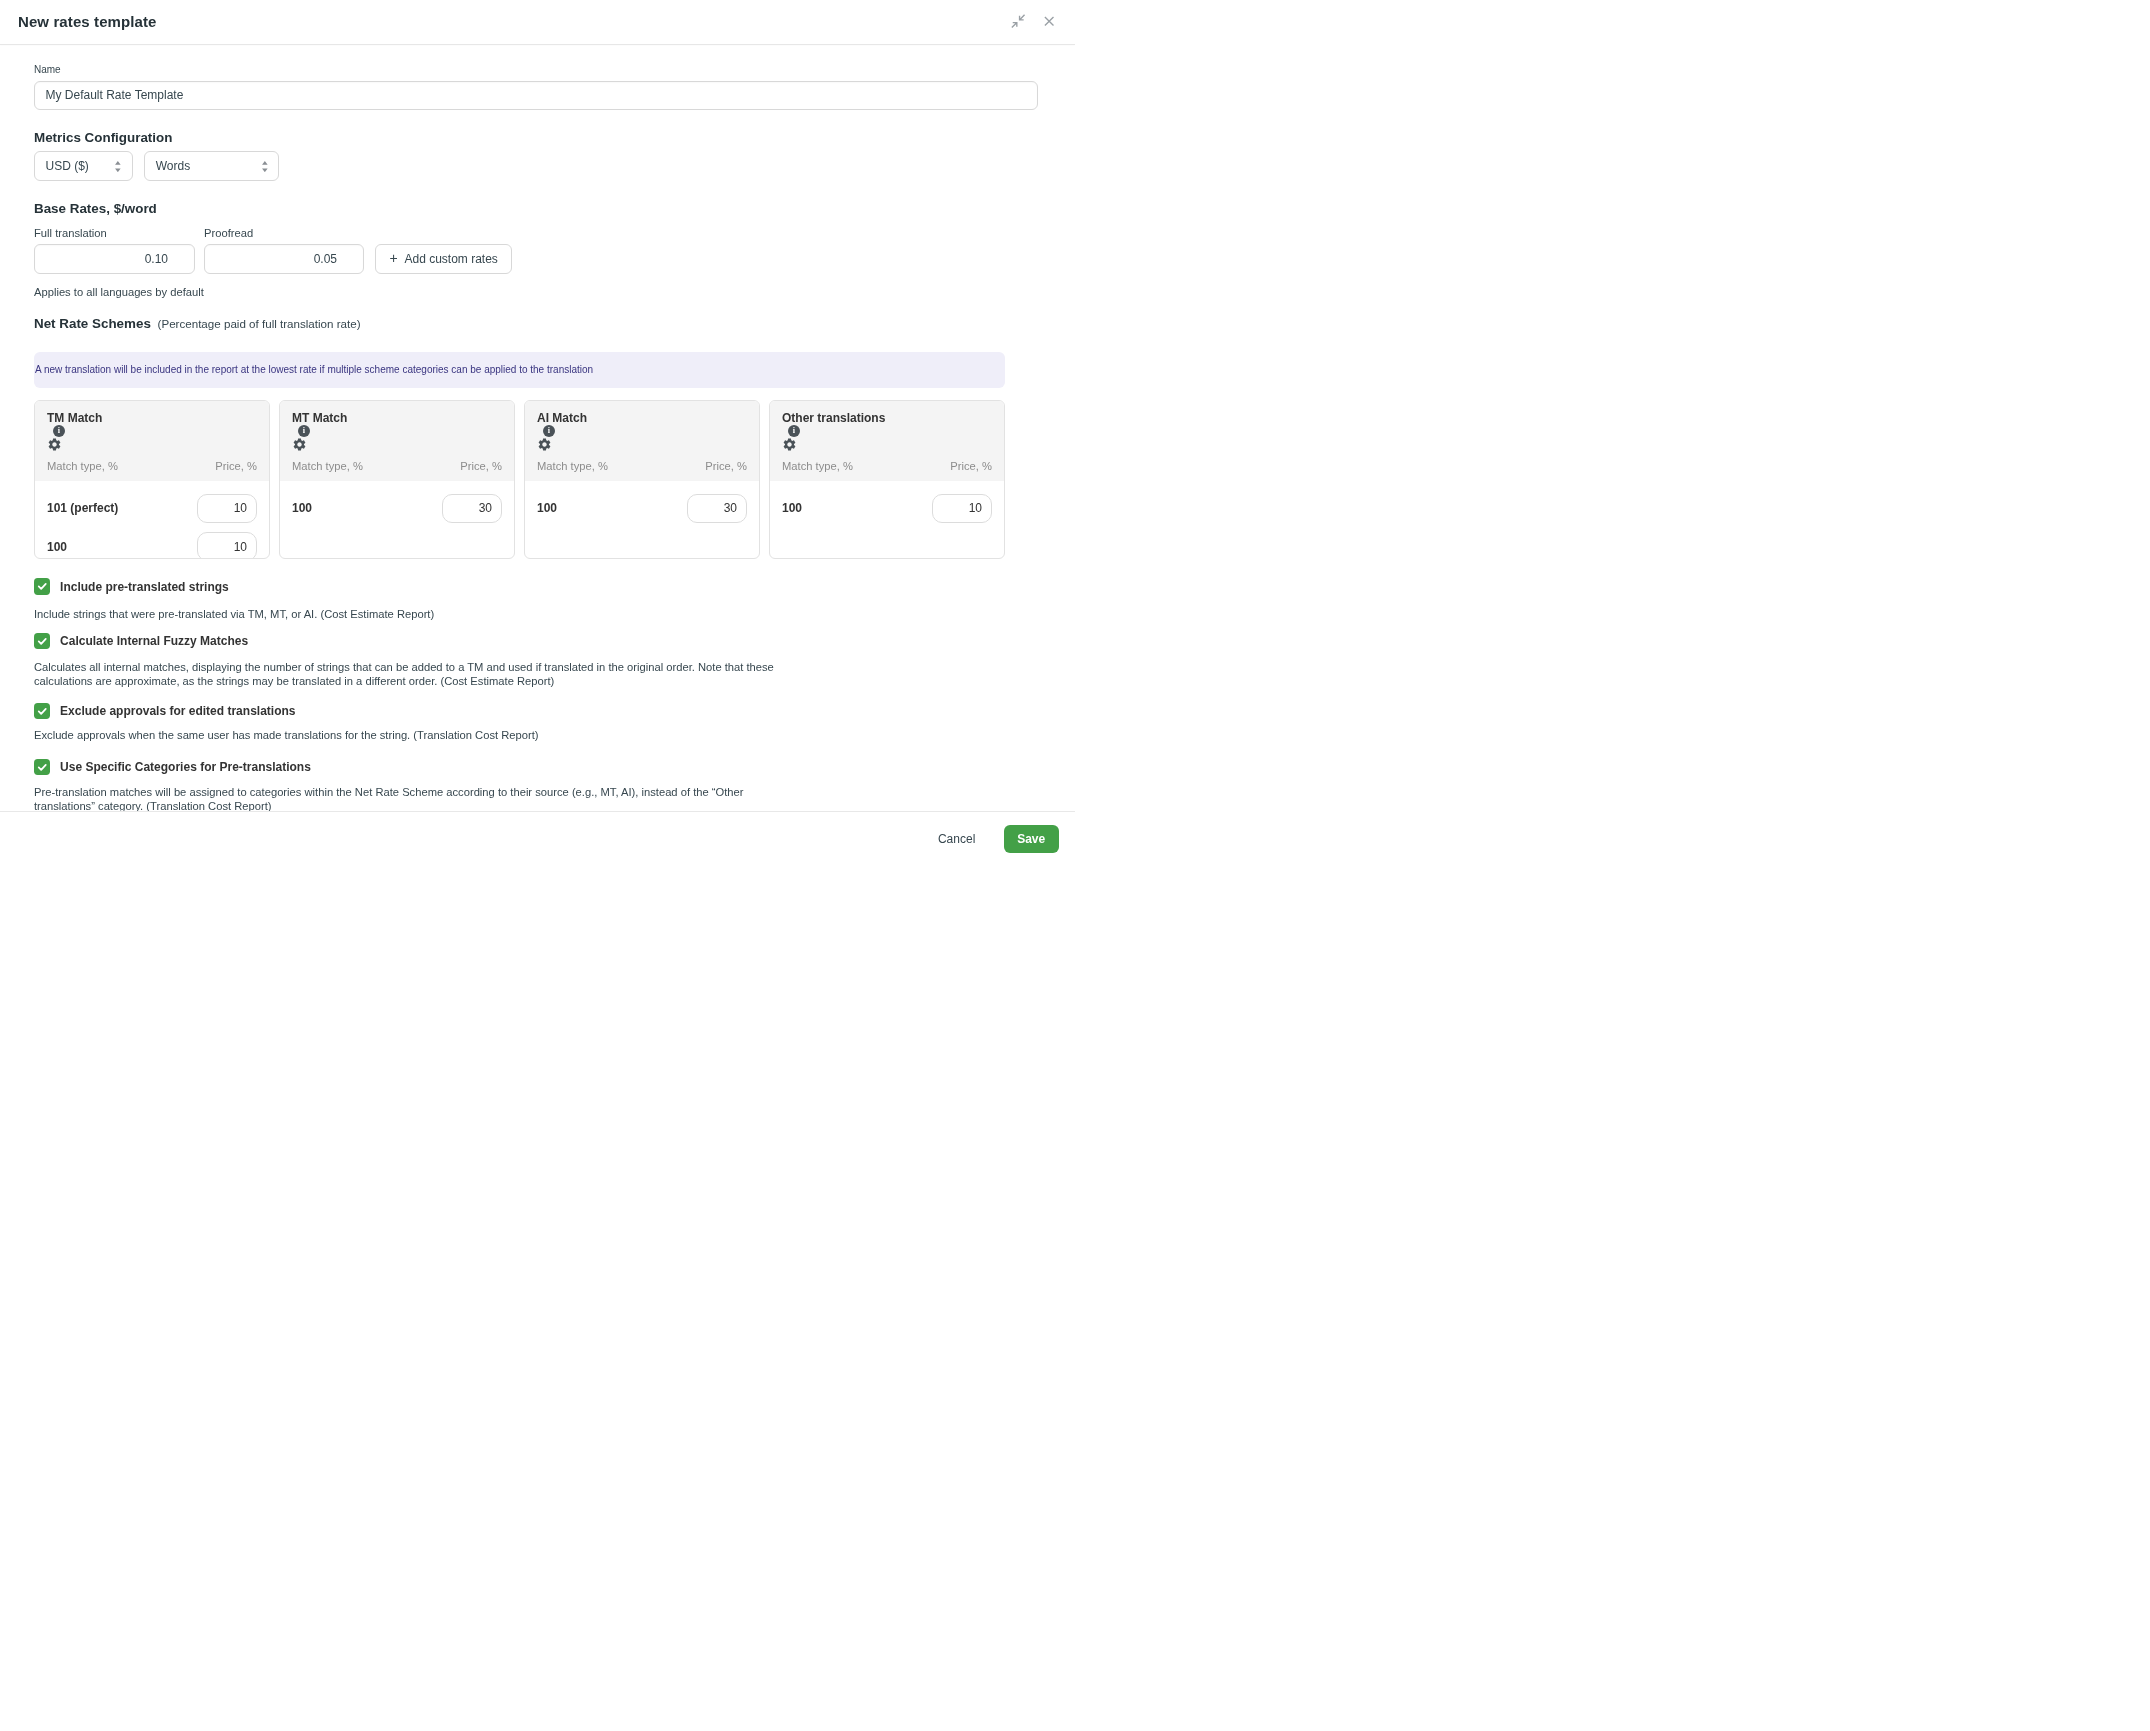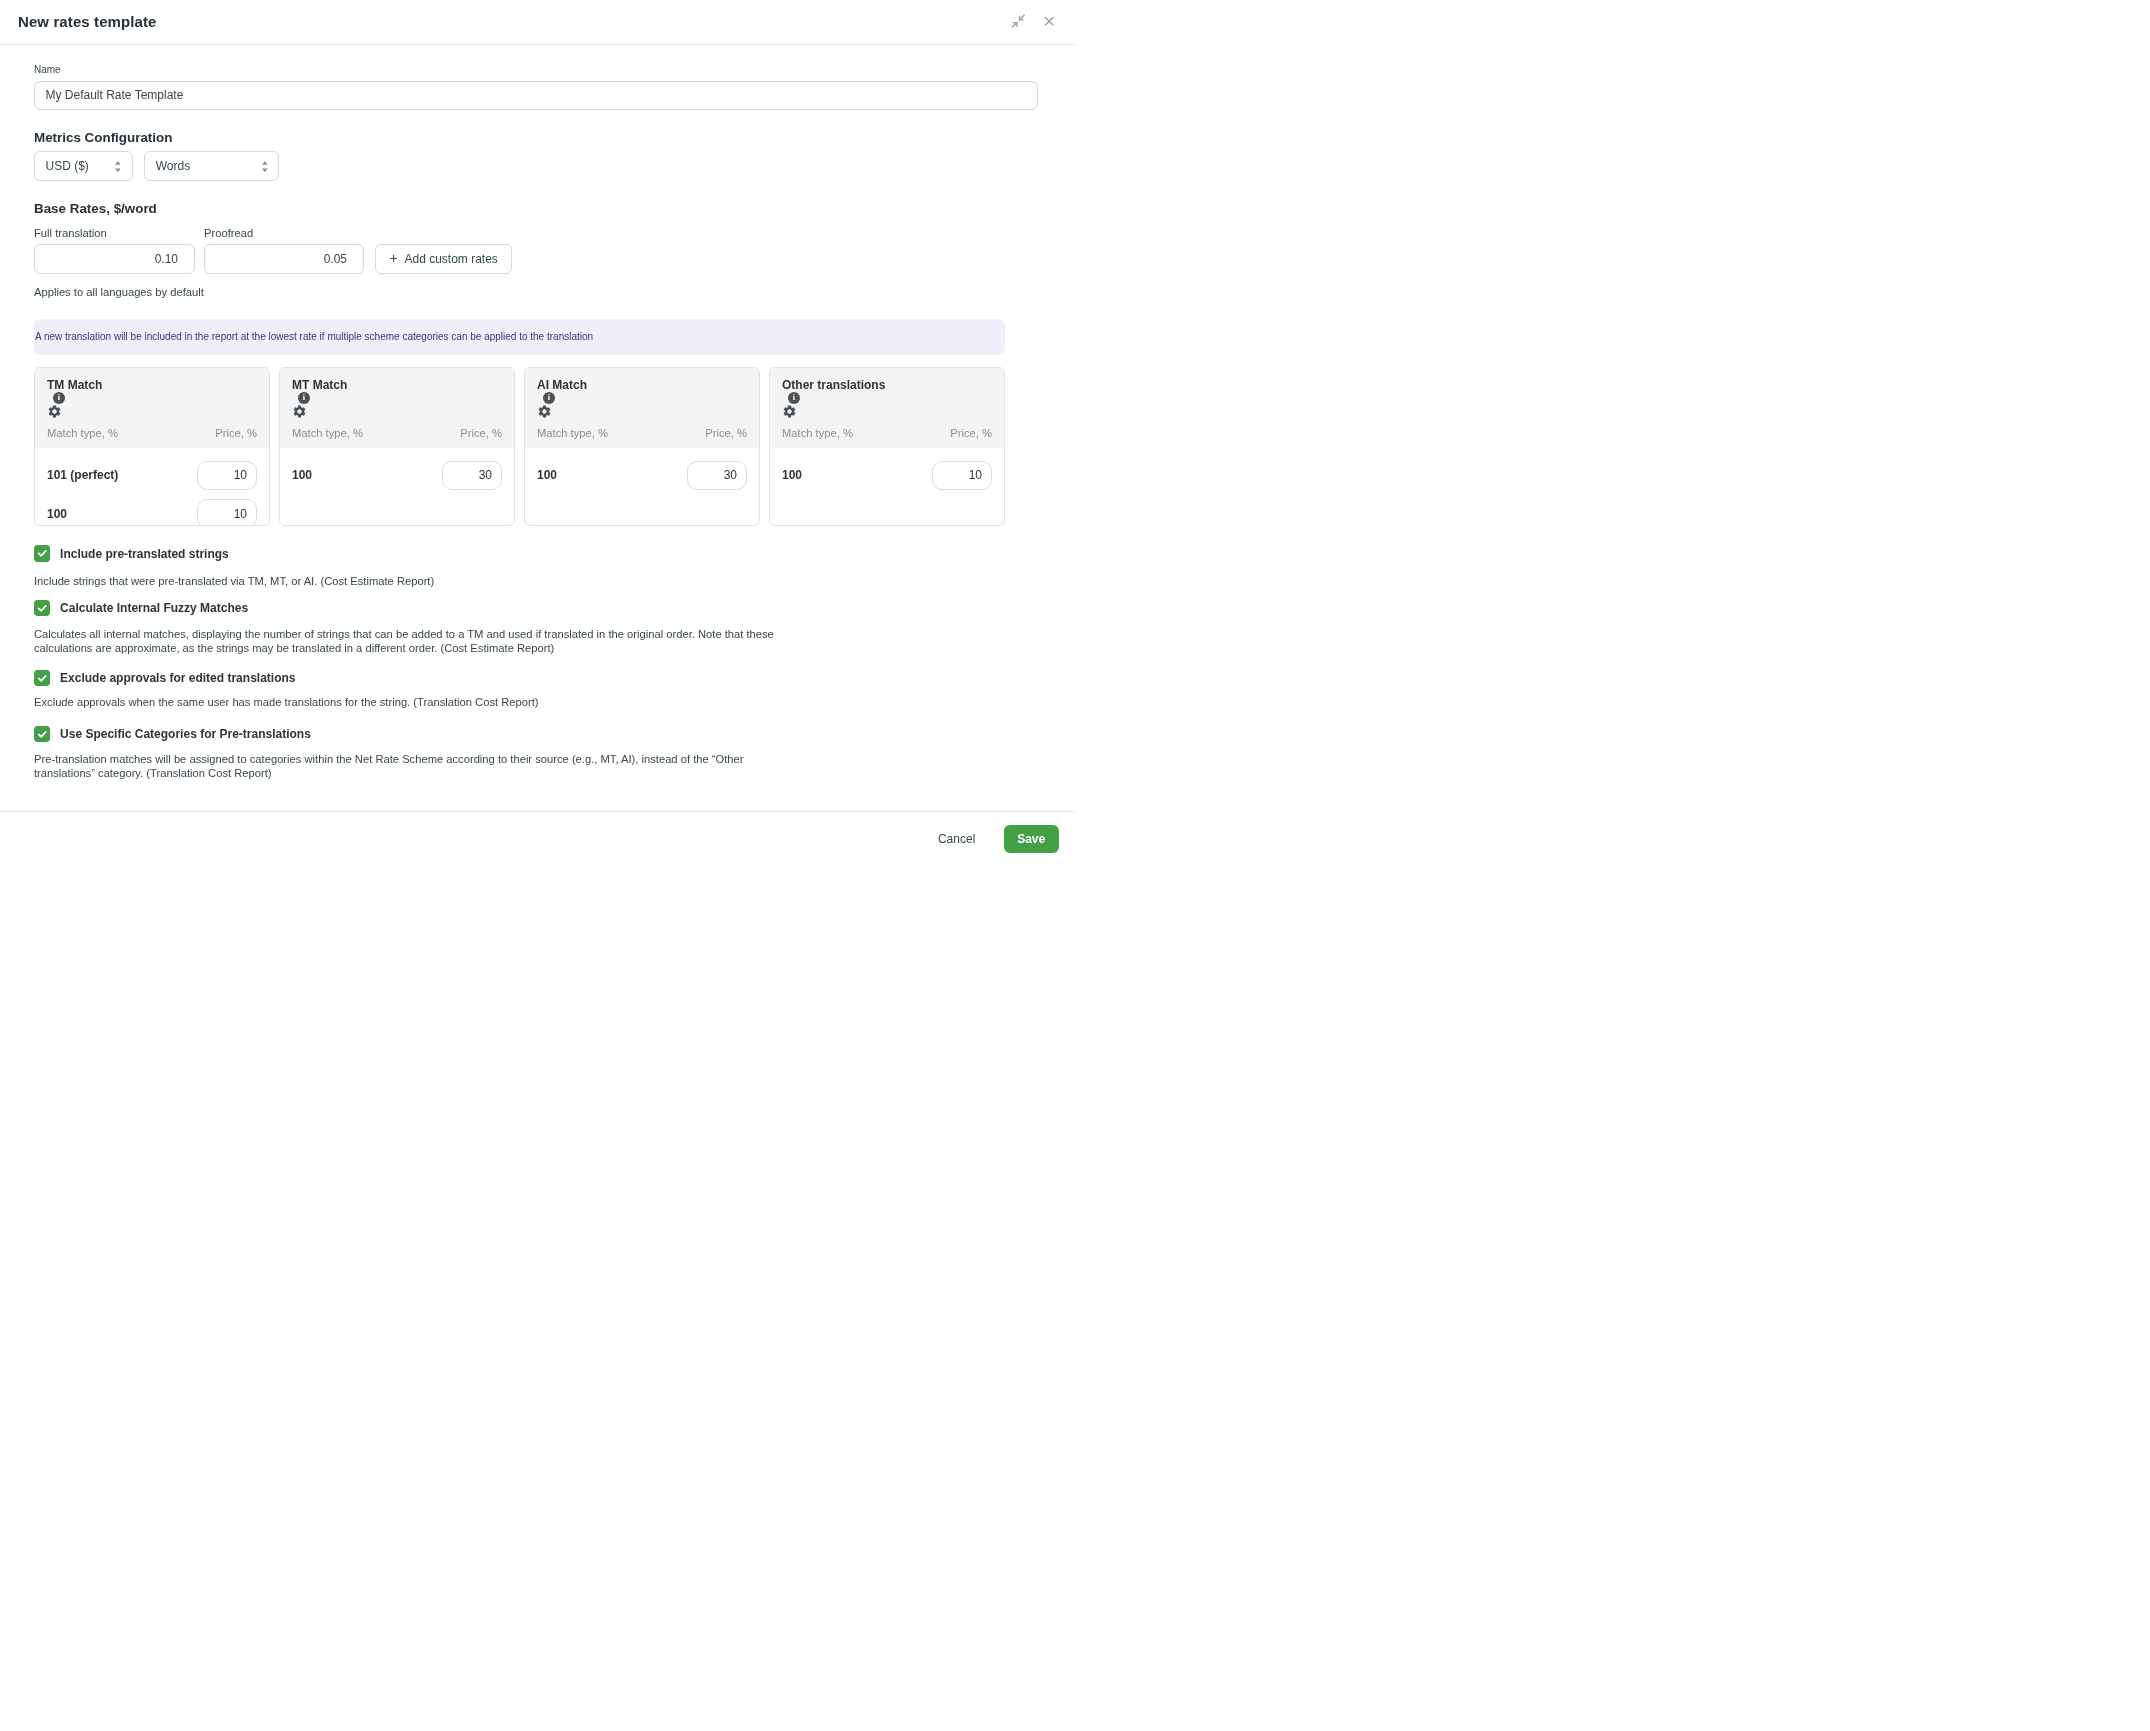--- a/index.html
+++ b/index.html
@@ -27,21 +27,21 @@
     display:flex;align-items:center;padding:0 9px 0 10.5px;font-size:12px;color:#37474f;cursor:pointer;}
   .select .sel-text{flex:1;}
   .select-currency{width:99px;}
   .select-unit{width:135px;}
   .updown{margin-left:7.5px;flex:none;}
 
   .rate-labels{display:flex;margin-top:11.2px;font-size:11.2px;color:#37474f;}
   .rate-labels .l1{width:170px;}
   .rates-row{display:flex;gap:9px;margin-top:4.5px;align-items:center;}
   .rate-field{box-sizing:border-box;width:161px;height:30px;border:0.7px solid #d8d8d8;border-radius:6px;
-    text-align:right;padding:0 16px;font-size:12px;color:#37474f;font-family:inherit;outline:none;
+    text-align:right;padding:0 26px;font-size:12px;color:#37474f;font-family:inherit;outline:none;
     box-shadow:inset 0 0.7px 1.5px rgba(0,0,0,.03);}
   .rate-field.proofread{width:160px;}
   .add-rates-btn{box-sizing:border-box;height:30px;margin-left:2.2px;border:0.7px solid #d8d8d8;border-radius:6px;background:#fff;
     display:flex;align-items:center;gap:6.7px;padding:0 13.4px;font-size:12px;color:#37474f;font-family:inherit;cursor:pointer;}
   .plus{font-size:14px;line-height:1;color:#37474f;font-weight:400;position:relative;top:-0.7px;}
   .helper-note{margin-top:12px;font-size:11.2px;color:#37474f;}
 
   .net-heading-row{margin-top:18px;display:flex;align-items:baseline;gap:6.7px;}
   .net-sub{font-size:11.6px;font-weight:400;color:#37474f;}
 
@@ -134,20 +134,24 @@
       <input class="rate-field" type="text" value="0.10" style="">
       <input class="rate-field proofread" type="text" value="0.05" style="">
       <button class="add-rates-btn">
         <span class="plus">+</span>
         <span>Add custom rates</span>
       </button>
     </div>
 
     <div class="helper-note">Applies to all languages by default</div>
 
+    <div class="net-heading-row">
+      <span class="section-heading" style="margin-top:0;">Net Rate Schemes</span>
+      <span class="net-sub">(Percentage paid of full translation rate)</span>
+    </div>
 
     <div class="banner">A new translation will be included in the report at the lowest rate if multiple scheme categories can be applied to the translation</div>
 
     <div class="cards">
 
       <div class="card">
         <div class="card-head">
           <div class="card-title-row">
             <span class="card-title">TM Match</span>
             <span class="info-icon">i</span>

